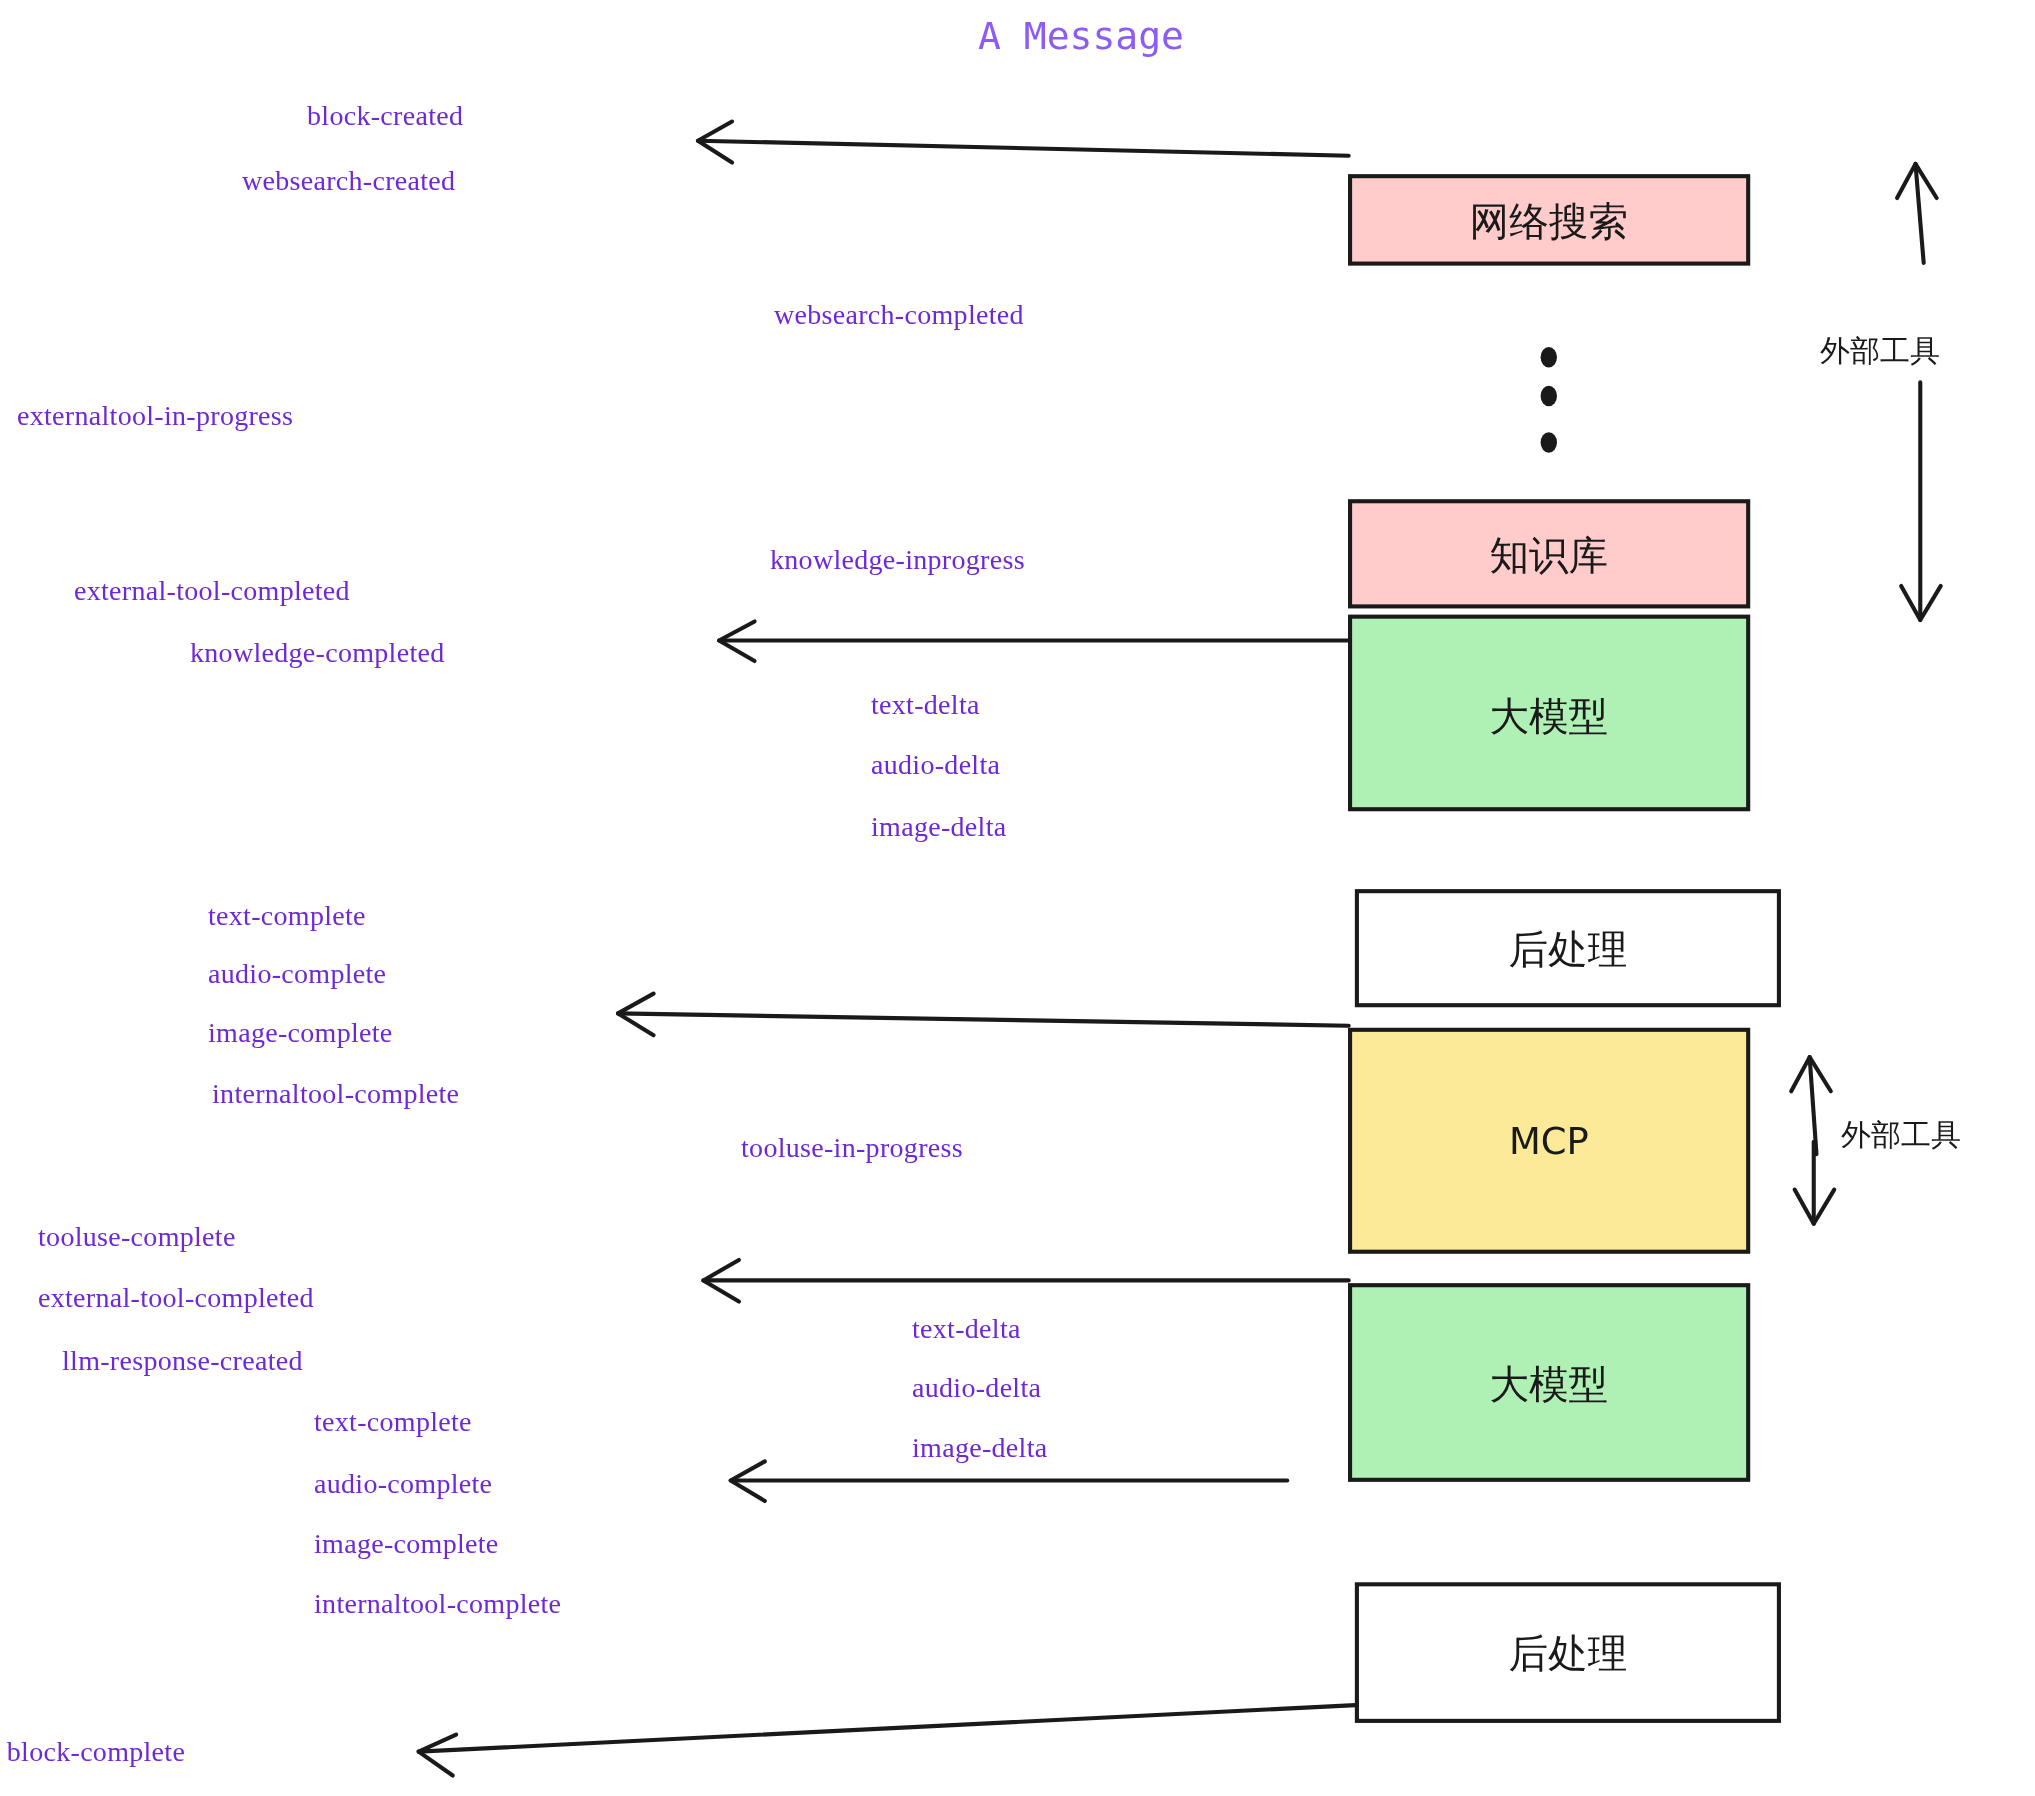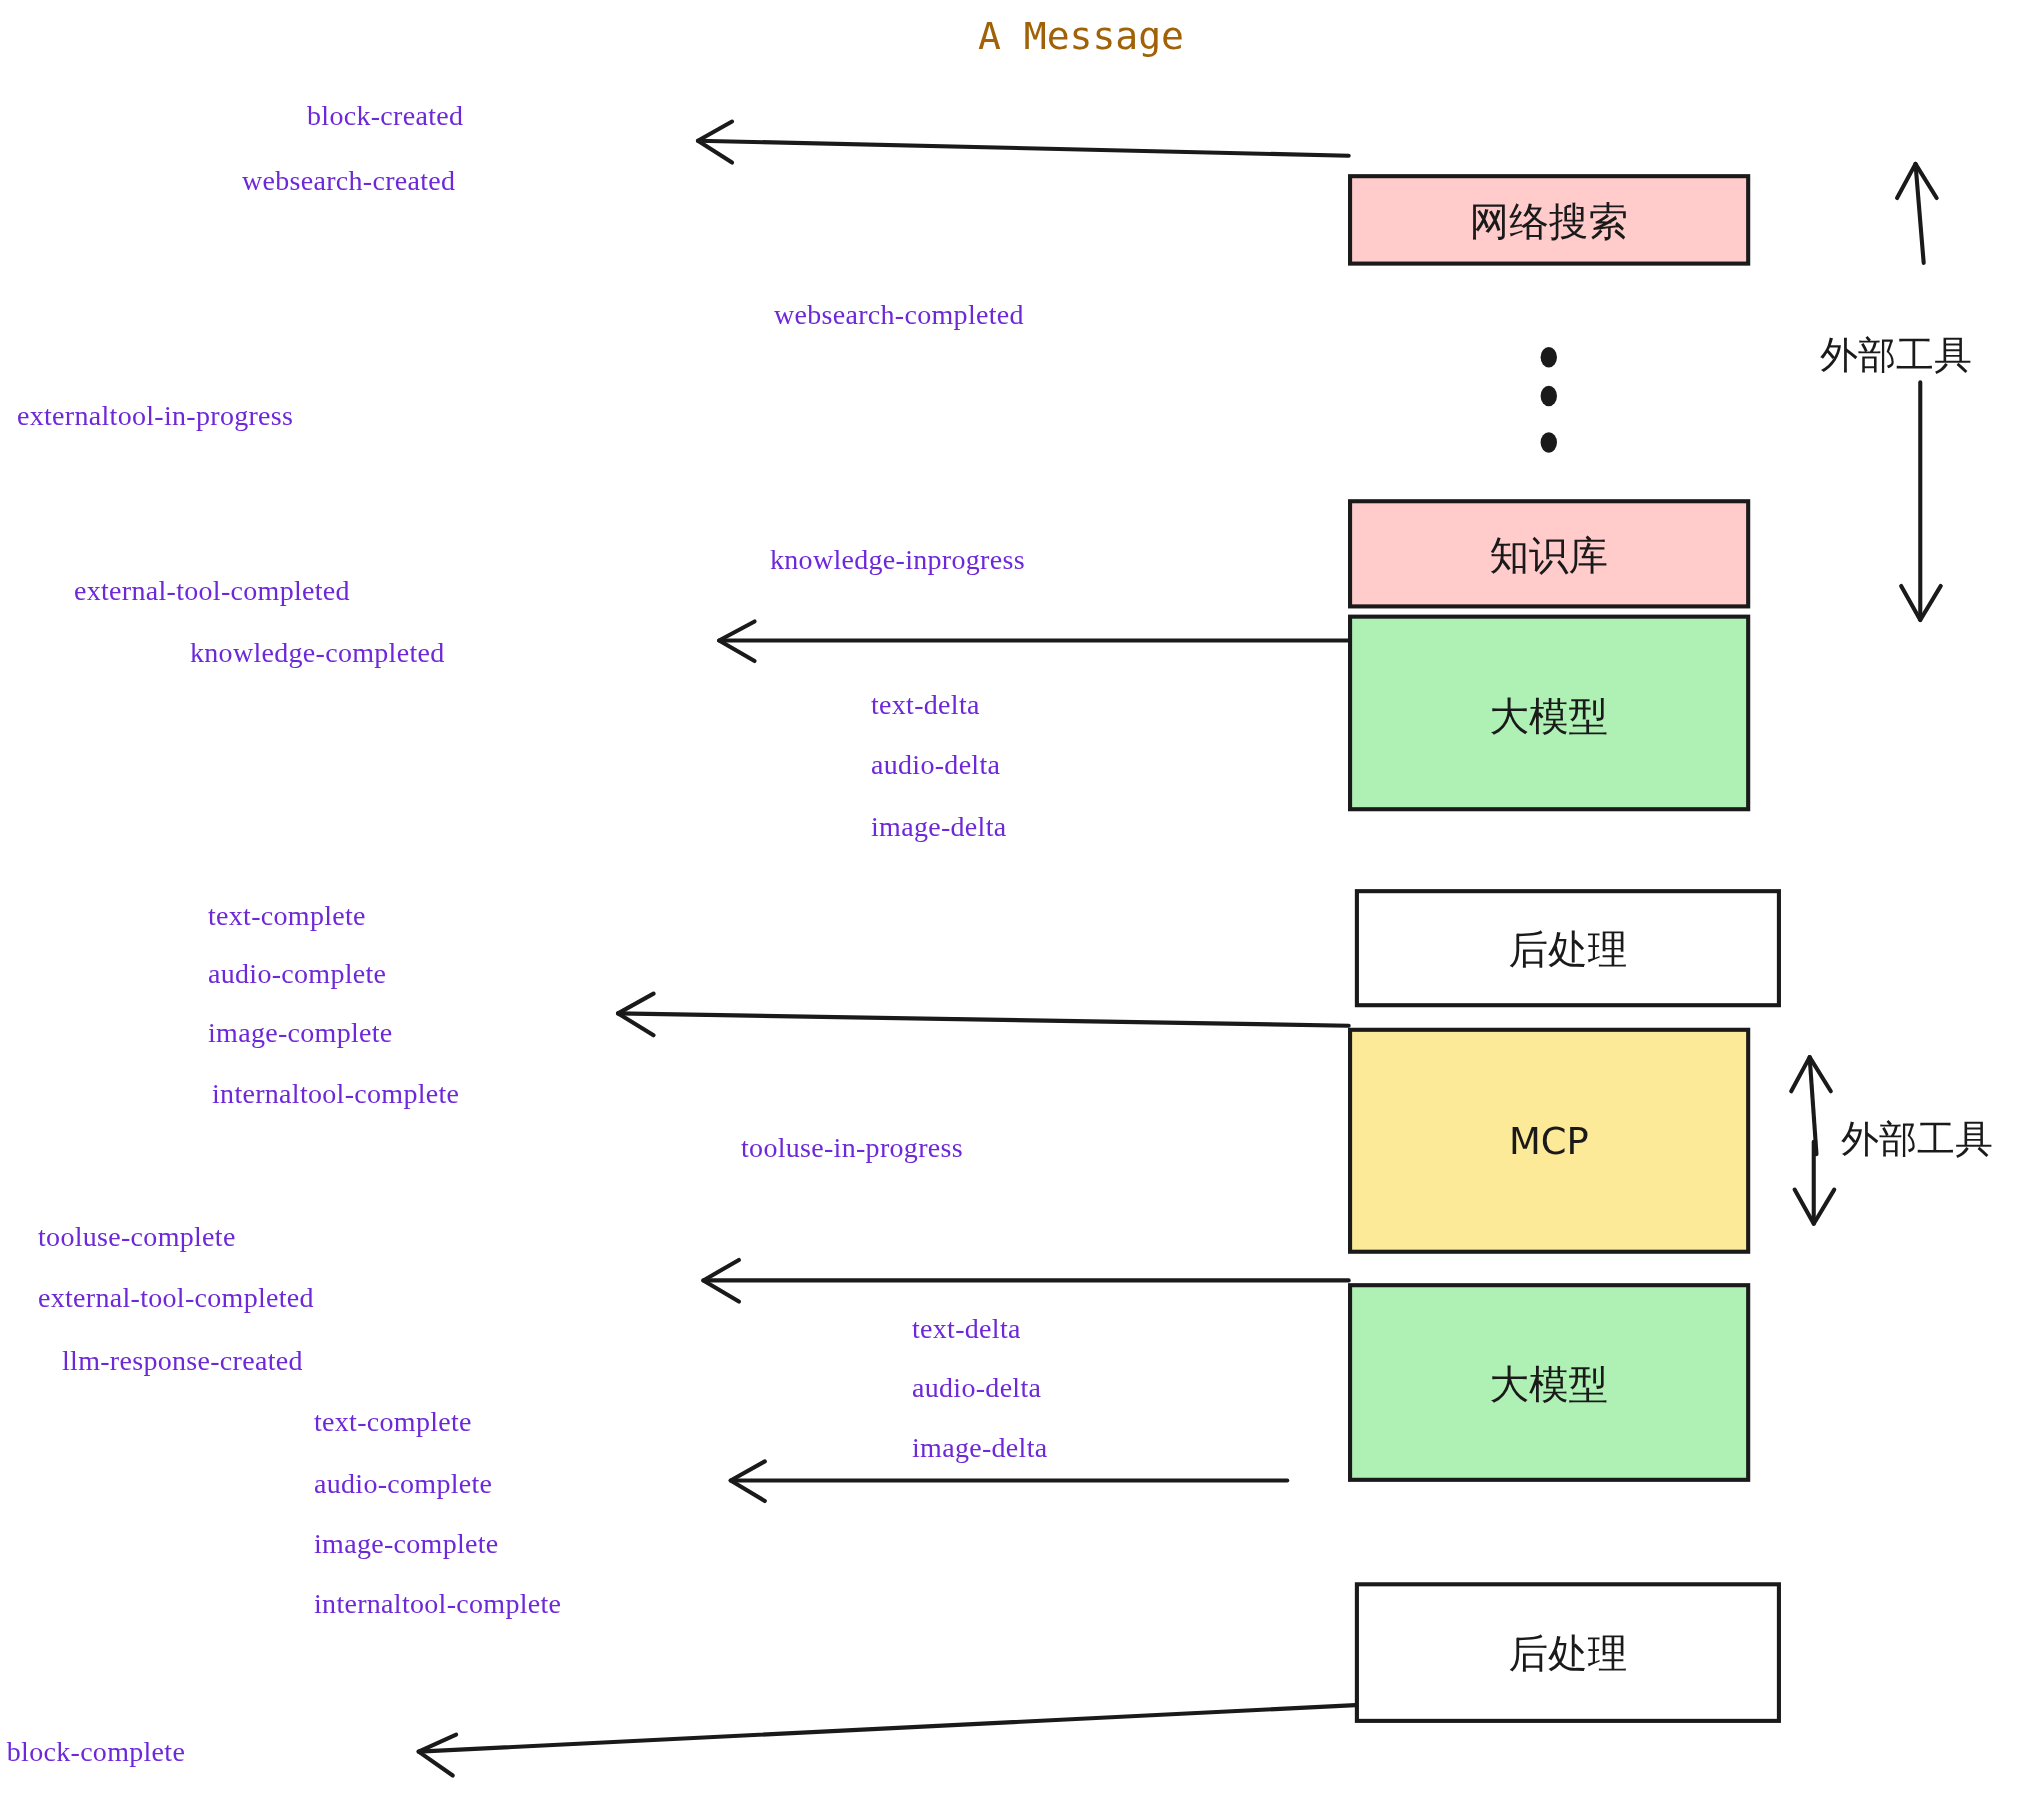--- a/index.html
+++ b/index.html
@@ -32,39 +32,39 @@
     font-size: 28px;
     letter-spacing: 0.3px;
     color: #6d28d9;
     white-space: nowrap;
     line-height: 1;
   }
   .title {
     position: absolute;
     font-family: "DejaVu Sans Mono", monospace;
     font-size: 38px;
-    color: #a16207;
+    color: #8b5cf6;
     white-space: nowrap;
     line-height: 1;
   }
   .boxlabel {
     font-family: "DejaVu Sans", sans-serif;
     font-size: 58px;
     fill: #1a1a1a;
     text-anchor: middle;
     dominant-baseline: central;
   }
   .boxlabel.latin {
     font-family: "DejaVu Sans", sans-serif;
     font-size: 54px;
   }
   .sidelabel {
     position: absolute;
     font-family: "DejaVu Sans", sans-serif;
-    font-size: 38px;
+    font-size: 30px;
     color: #1a1a1a;
     white-space: nowrap;
     line-height: 1;
   }
   .box {
     stroke: #1a1a1a;
     stroke-width: 6;
   }
   .arrowline {
     stroke: #1a1a1a;

